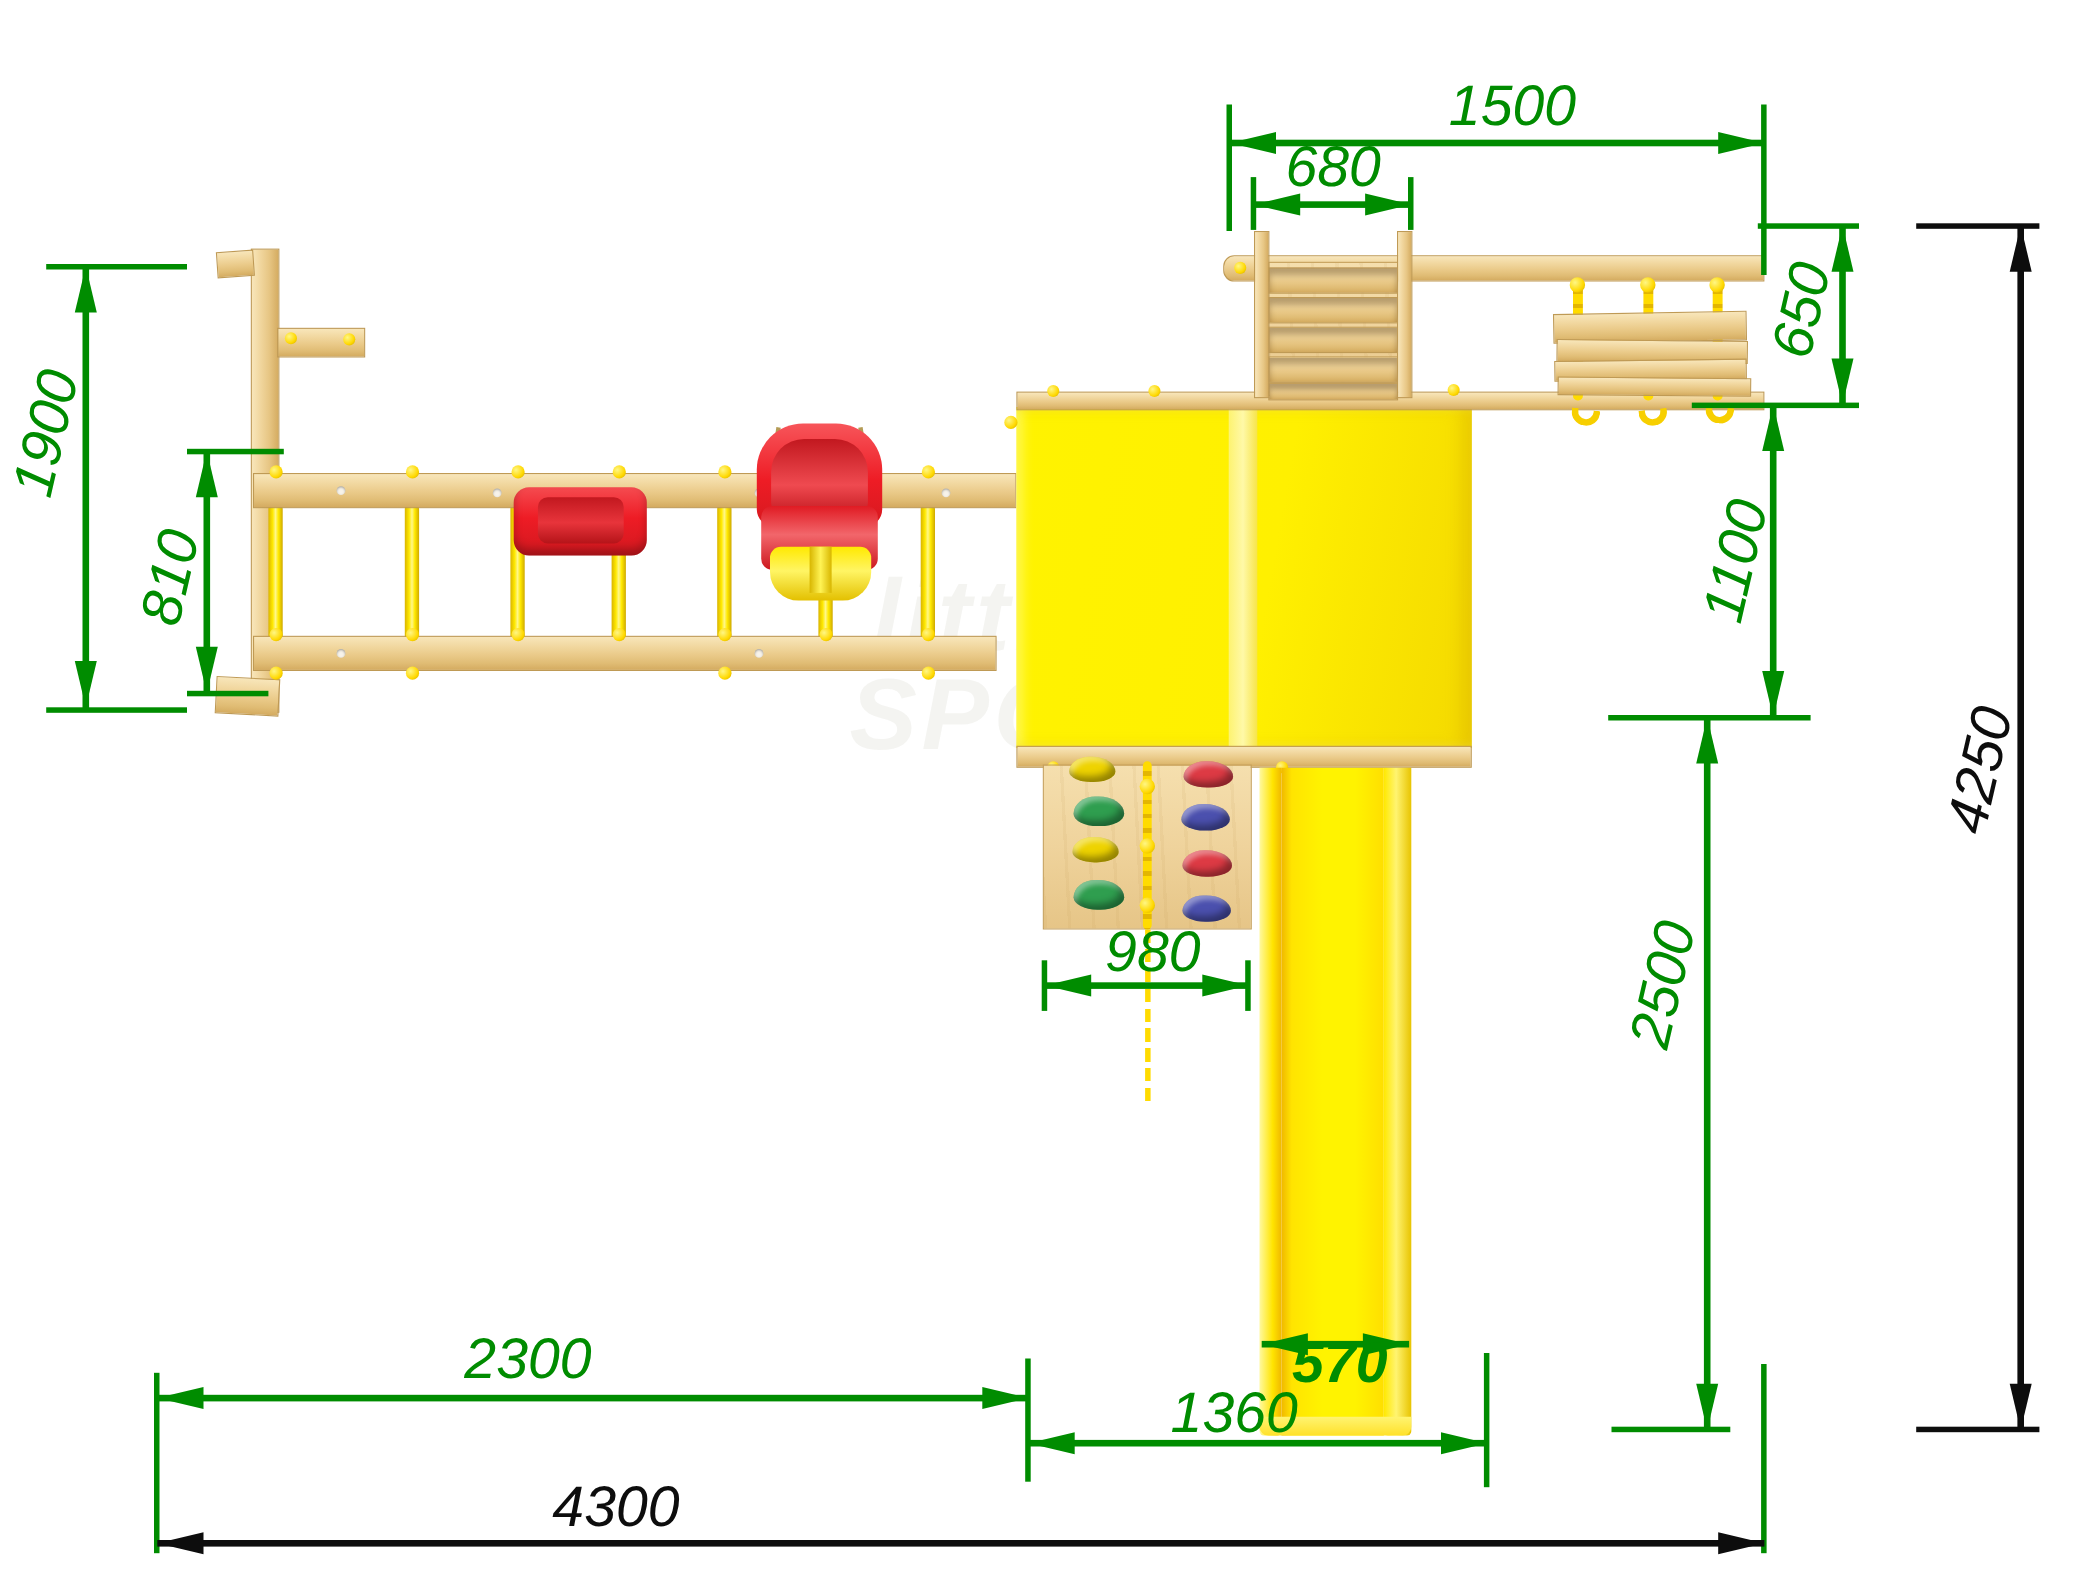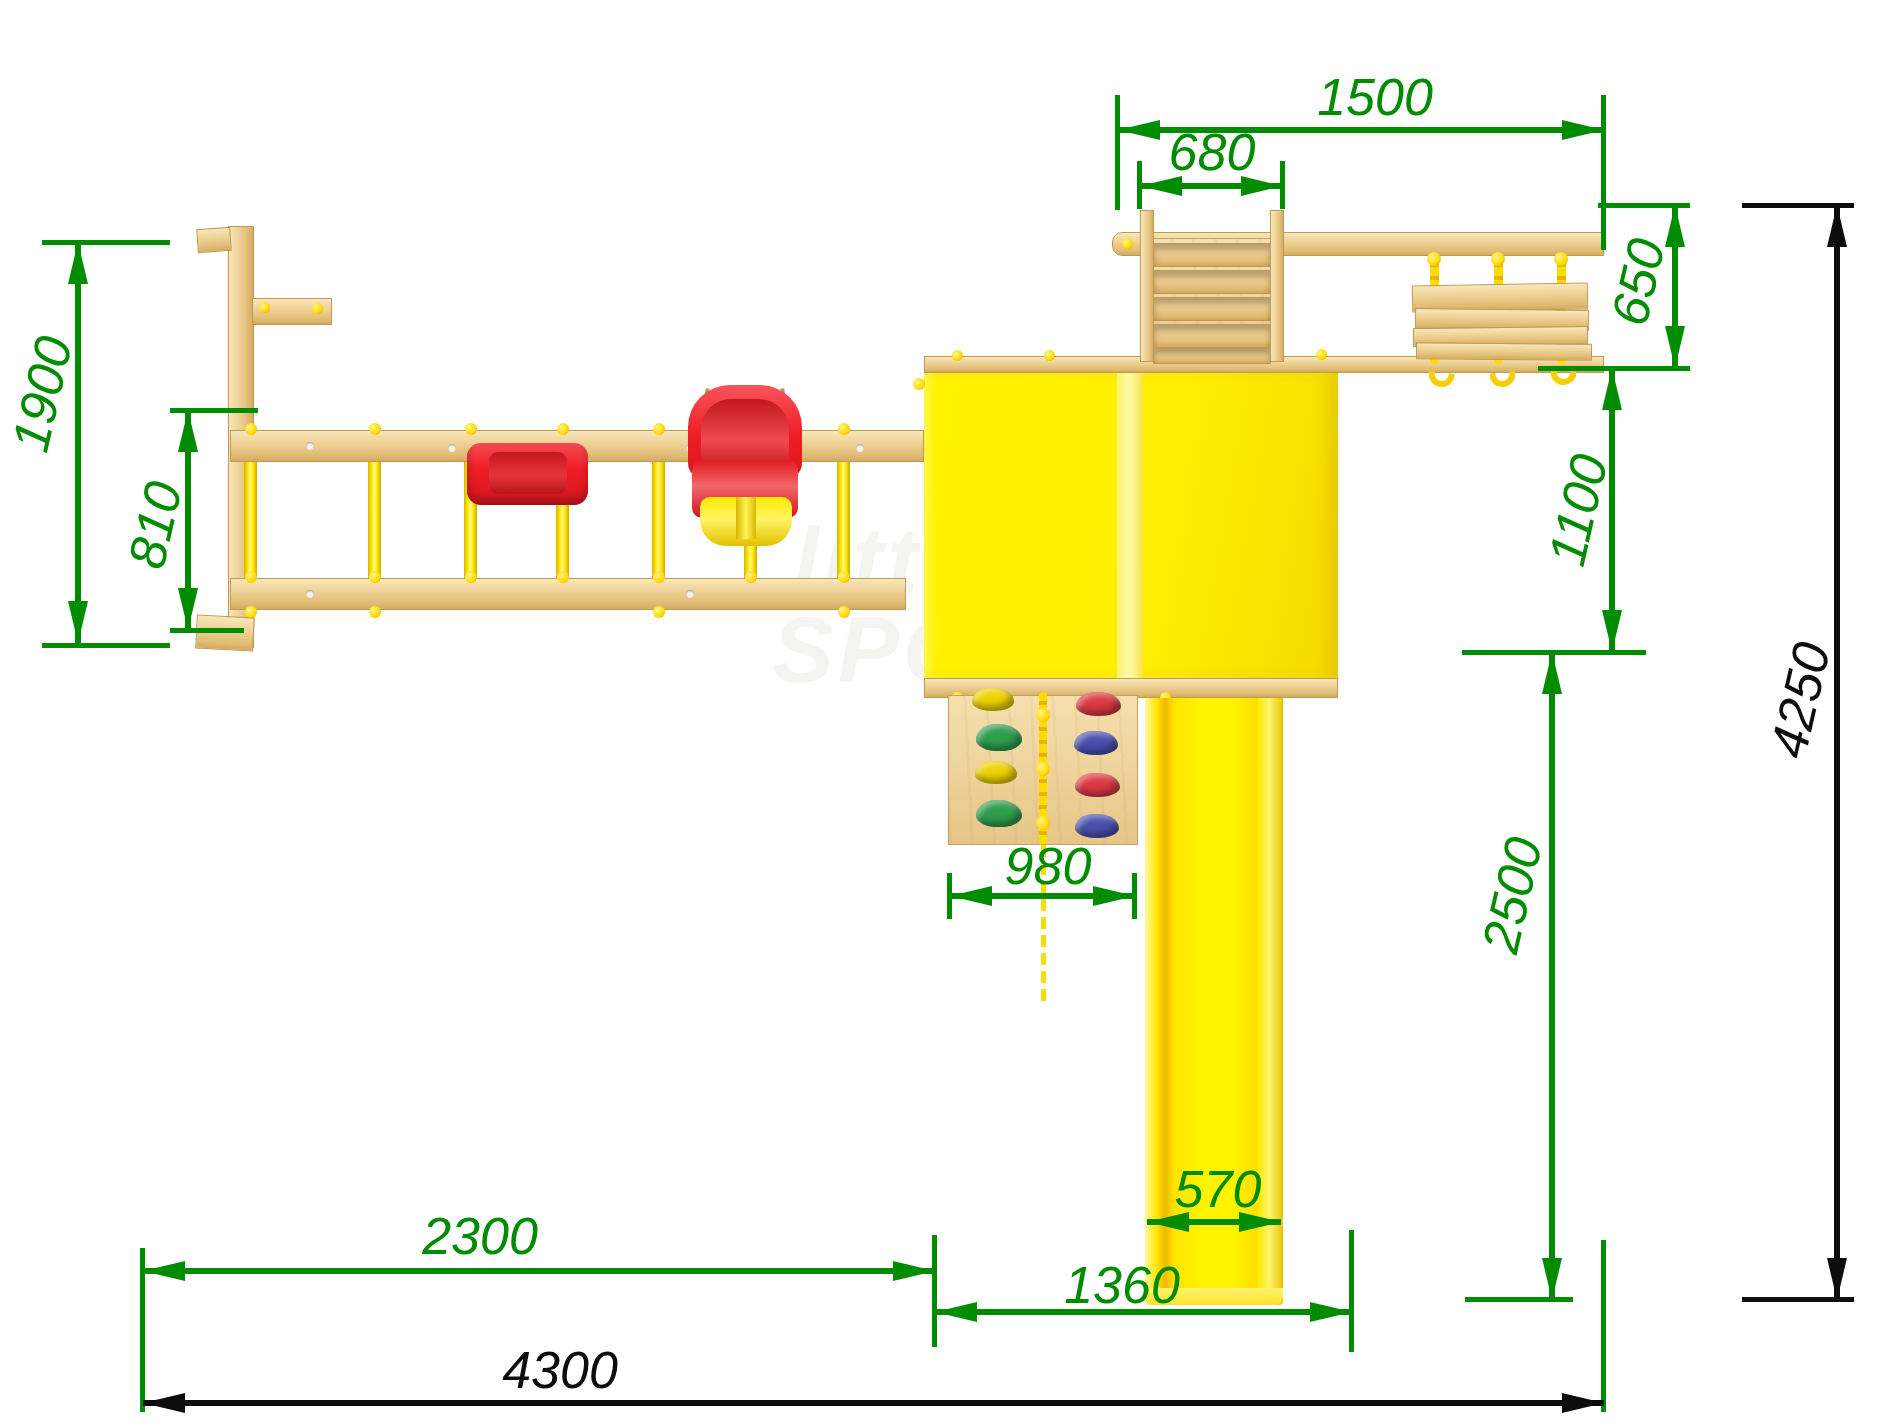--- a/index.html
+++ b/index.html
@@ -234,21 +234,21 @@
   <div class="tk-v" style="left:947px;top:873px;height:46px;"></div>
   <div class="tk-v" style="left:1132px;top:873px;height:46px;"></div>
   <div class="dl-h" style="left:950px;top:893px;width:185px;"></div>
   <div class="ar ar-l" style="left:950px;top:886px;"></div>
   <div class="ar ar-r" style="left:1093px;top:886px;"></div>
   <div class="dlabel" style="left:1048px;top:866px;">980</div>
 
   <div class="dl-h" style="left:1147px;top:1219px;width:134px;"></div>
   <div class="ar ar-l" style="left:1147px;top:1212px;"></div>
   <div class="ar ar-r" style="left:1239px;top:1212px;"></div>
-  <div class="dlabel" style="left:1218px;top:1189px;">570</div>
+  <div class="dlabel" style="left:1218px;top:1239px;font-weight:bold;">570</div>
 
   <div class="tk-v" style="left:140px;top:1248px;height:164px;"></div>
   <div class="tk-v" style="left:932px;top:1235px;height:112px;"></div>
   <div class="dl-h" style="left:143px;top:1268px;width:792px;"></div>
   <div class="ar ar-l" style="left:143px;top:1261px;"></div>
   <div class="ar ar-r" style="left:893px;top:1261px;"></div>
   <div class="dlabel" style="left:480px;top:1236px;">2300</div>
 
   <div class="tk-v" style="left:1349px;top:1230px;height:122px;"></div>
   <div class="dl-h" style="left:935px;top:1309px;width:417px;"></div>

